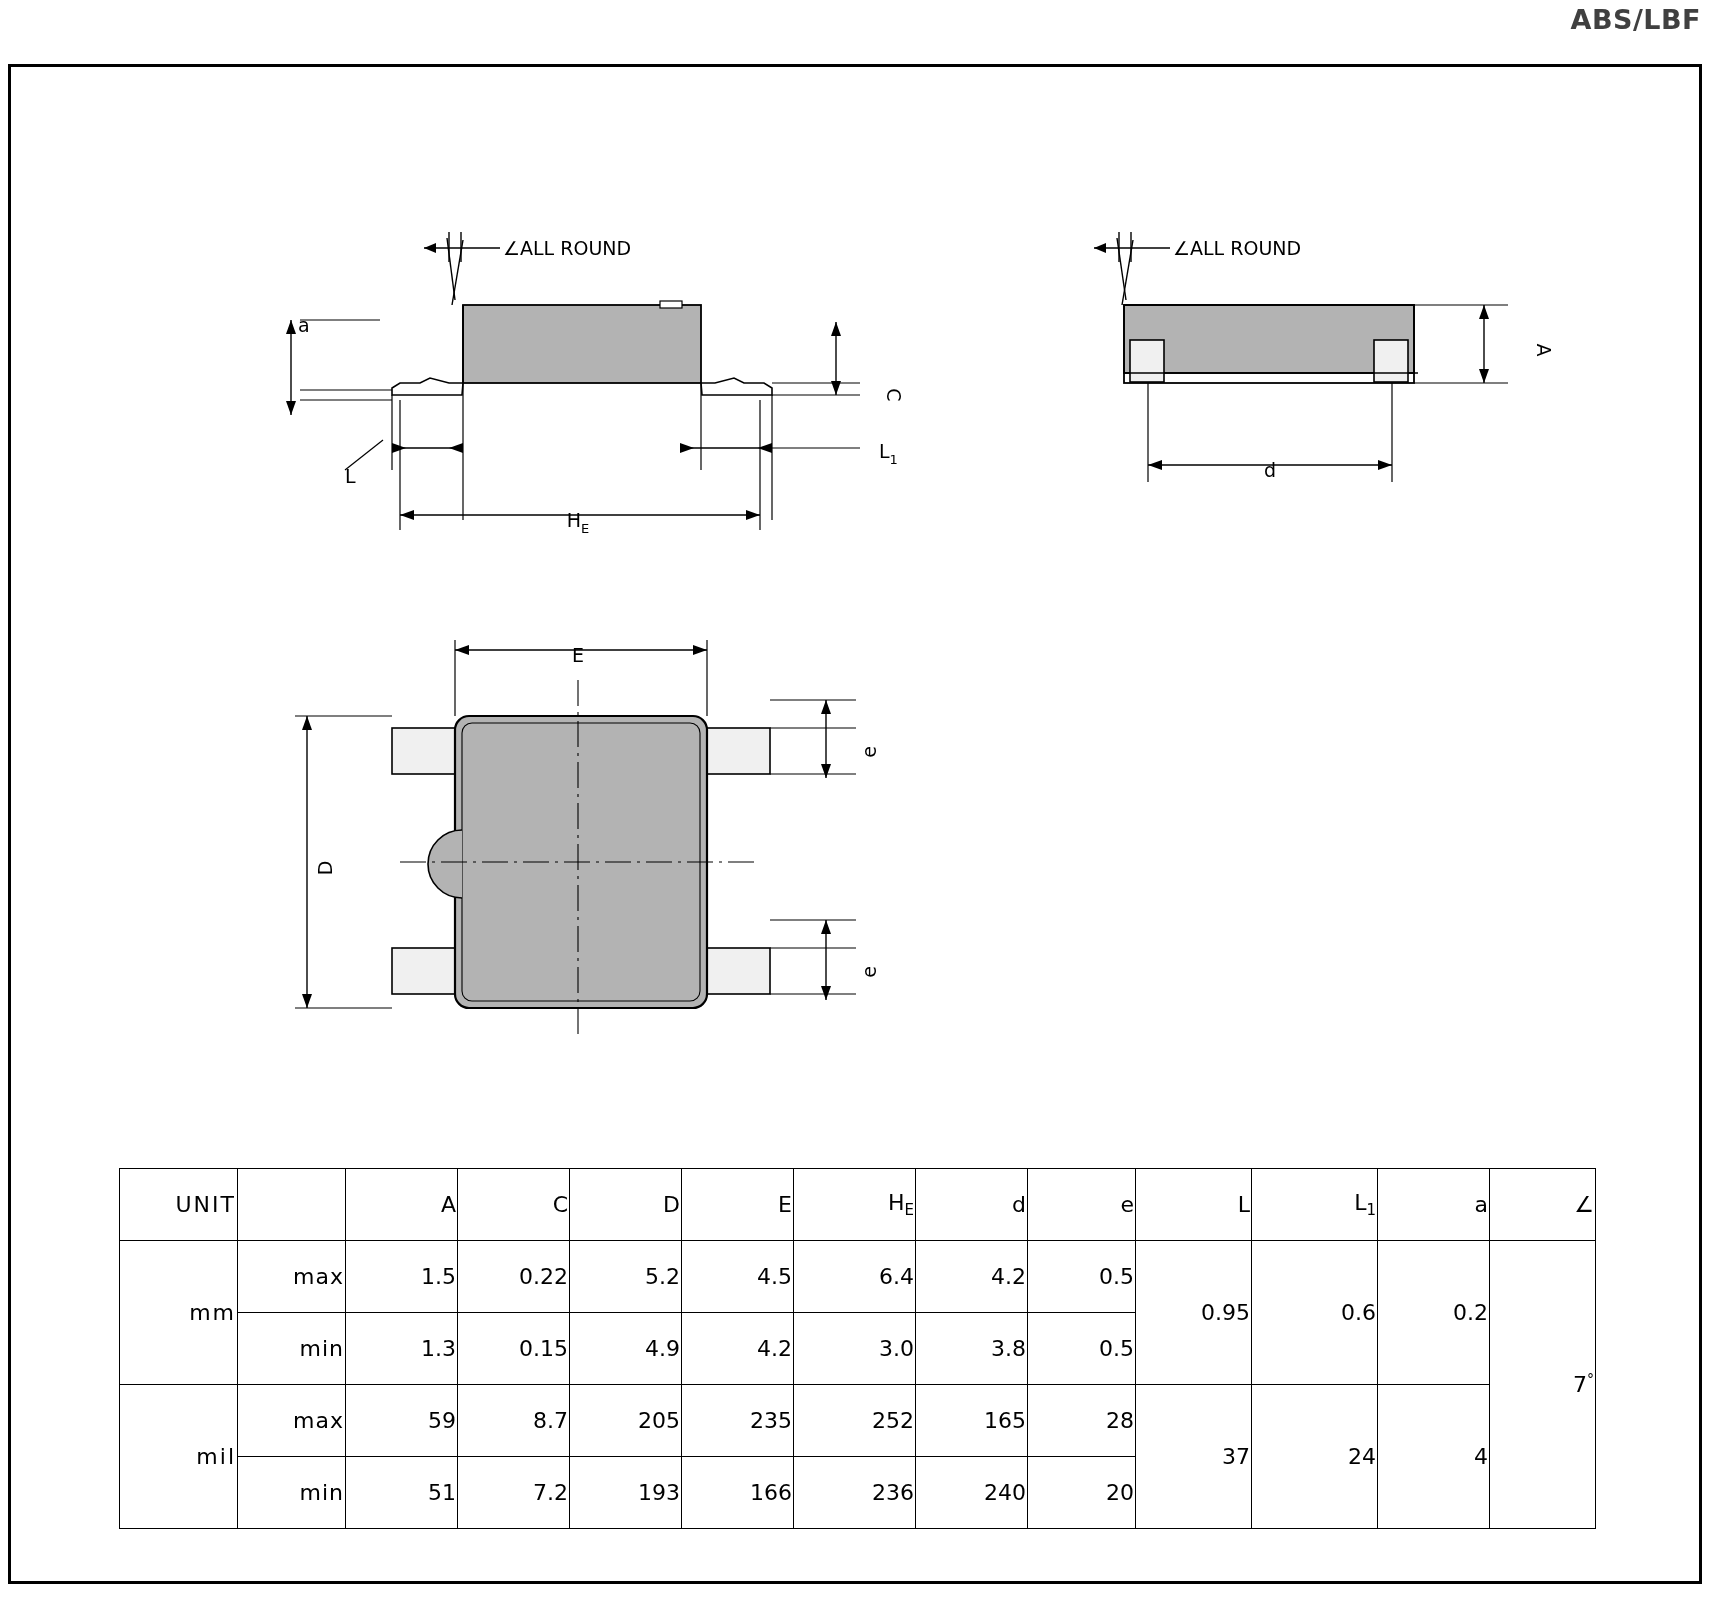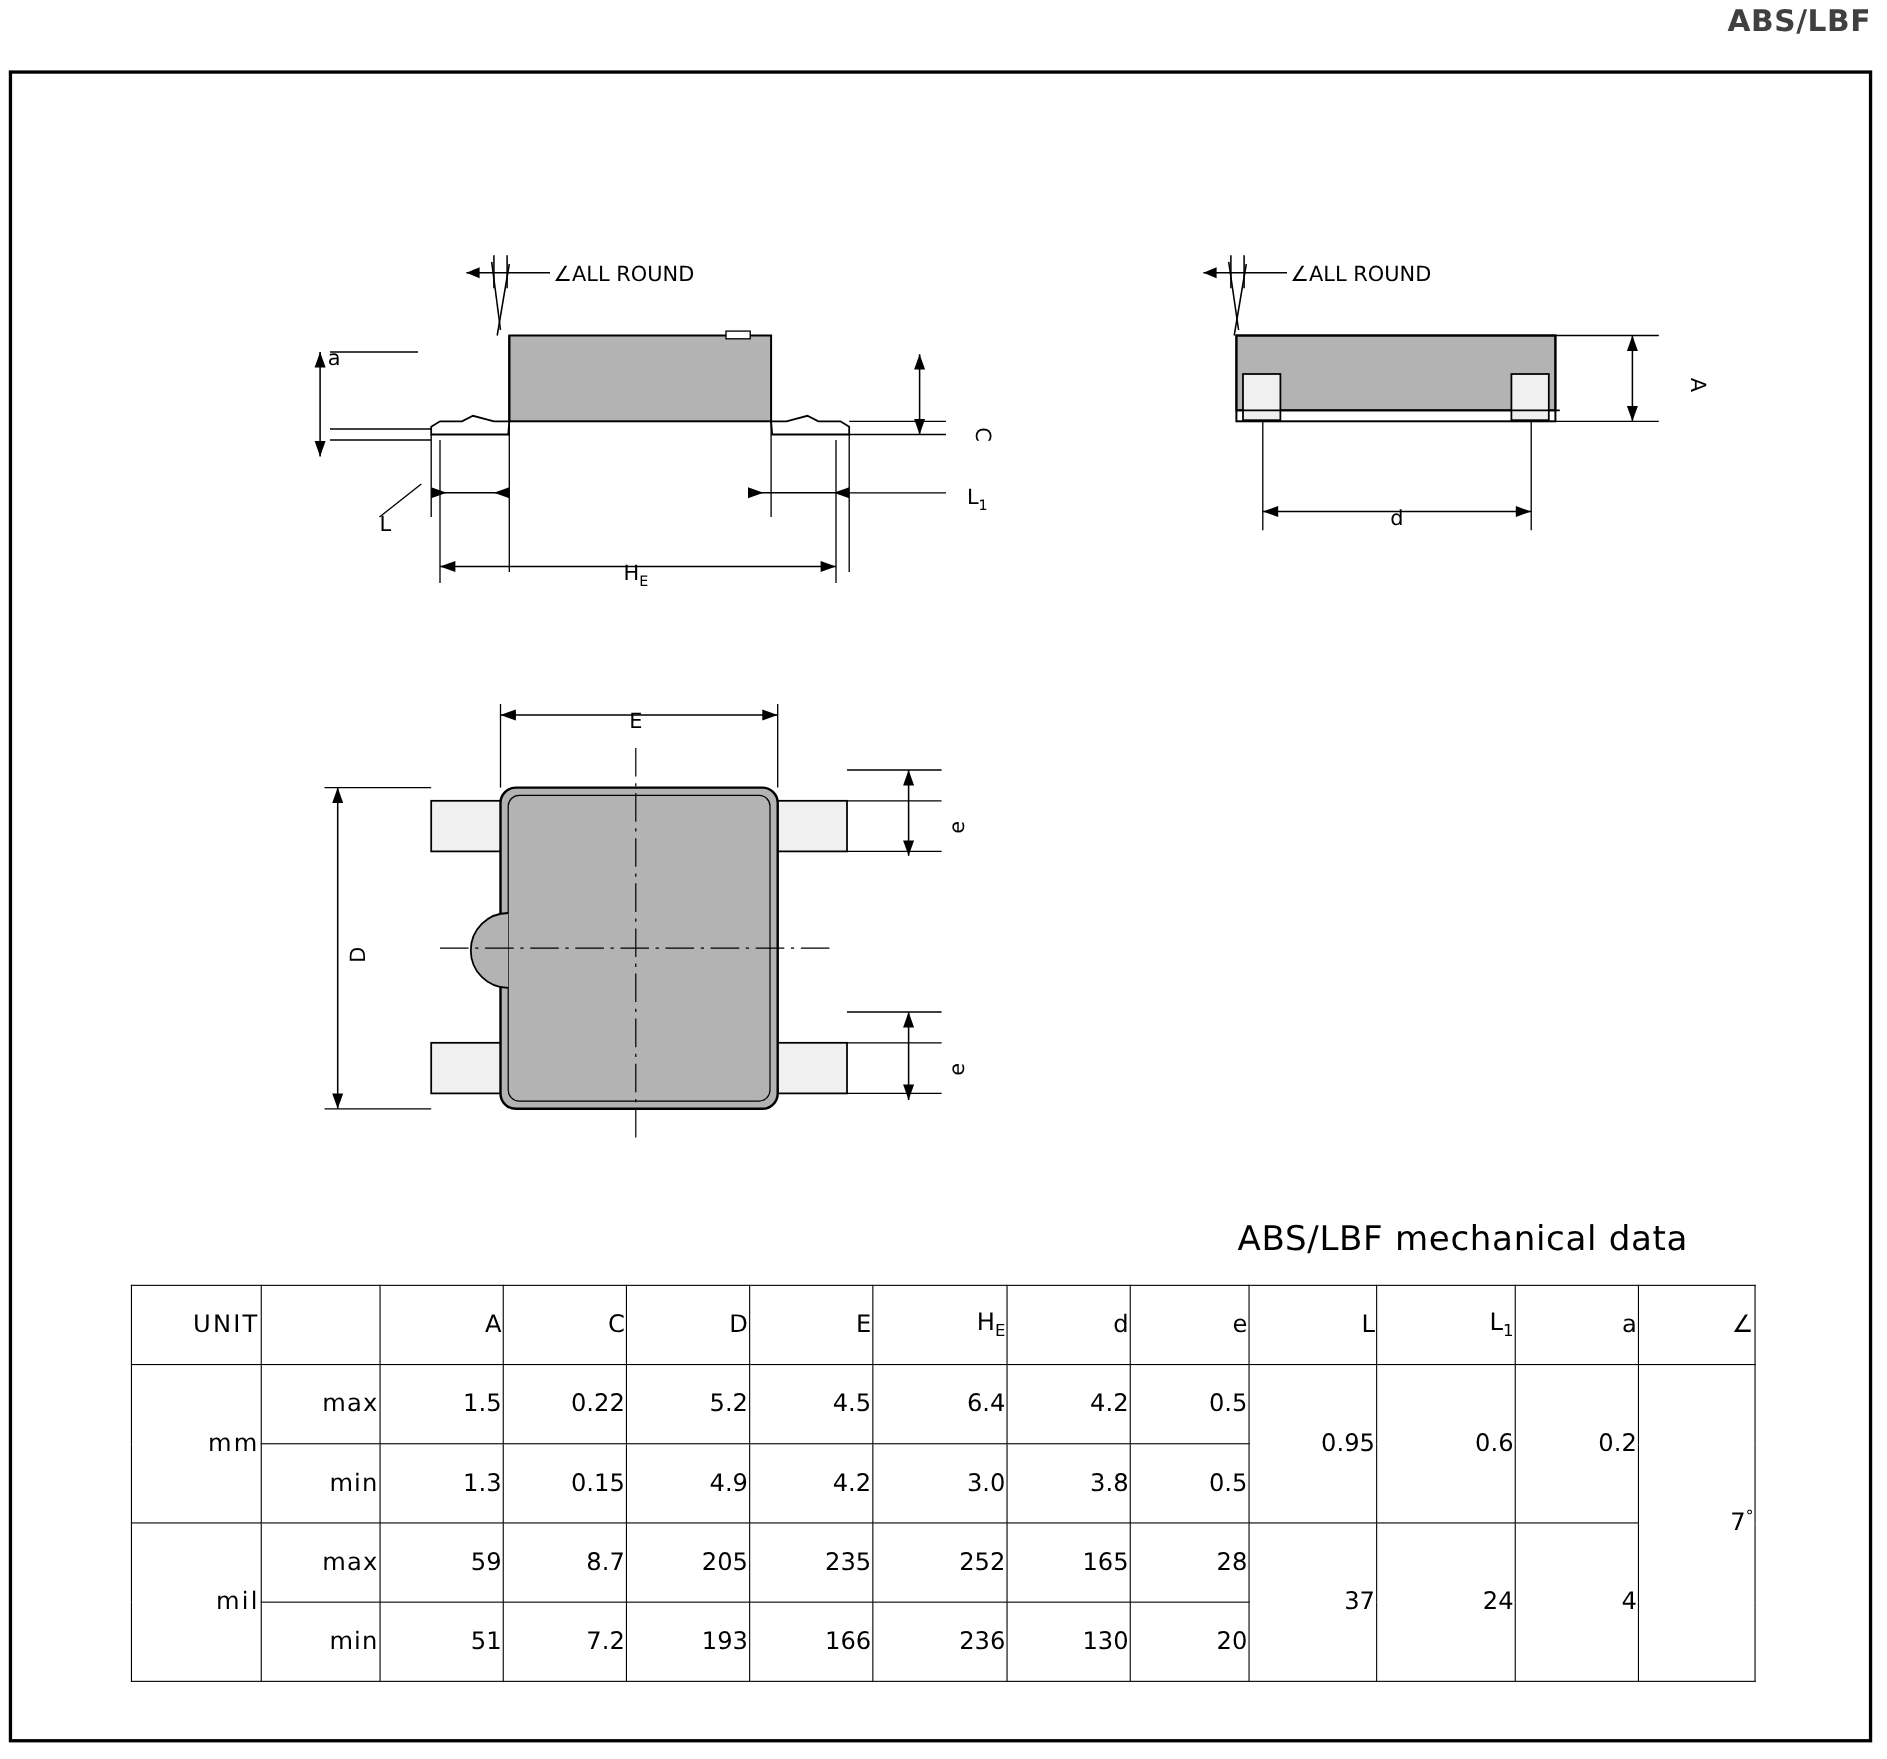--- a/index.html
+++ b/index.html
@@ -240,21 +240,20 @@
       <text x="887" y="395" text-anchor="middle" transform="rotate(90 887 395)">C</text>
       <text x="1537" y="350" text-anchor="middle" transform="rotate(90 1537 350)">A</text>
       <text x="1270" y="477" text-anchor="middle">d</text>
       <text x="578" y="662" text-anchor="middle">E</text>
       <text x="332" y="868" text-anchor="middle" transform="rotate(-90 332 868)">D</text>
       <text x="876" y="752" text-anchor="middle" transform="rotate(-90 876 752)">e</text>
       <text x="876" y="972" text-anchor="middle" transform="rotate(-90 876 972)">e</text>
     </g>
   </svg>
 
-  <div class="mech-caption">ABS/LBF  mechanical data</div>
 
   <div class="table-wrap">
     <table class="mech">
       <colgroup>
         <col style="width:118px">
         <col style="width:108px">
         <col style="width:112px">
         <col style="width:112px">
         <col style="width:112px">
         <col style="width:112px">
@@ -325,20 +324,20 @@
         <td rowspan="2">4</td>
       </tr>
 
       <tr>
         <td class="minmax">min</td>
         <td>51</td>
         <td>7.2</td>
         <td>193</td>
         <td>166</td>
         <td>236</td>
-        <td>130</td>
+        <td>240</td>
         <td>20</td>
       </tr>
     </tbody>
       </table>
   </div>
 
 </div>
 
 </body></html>

